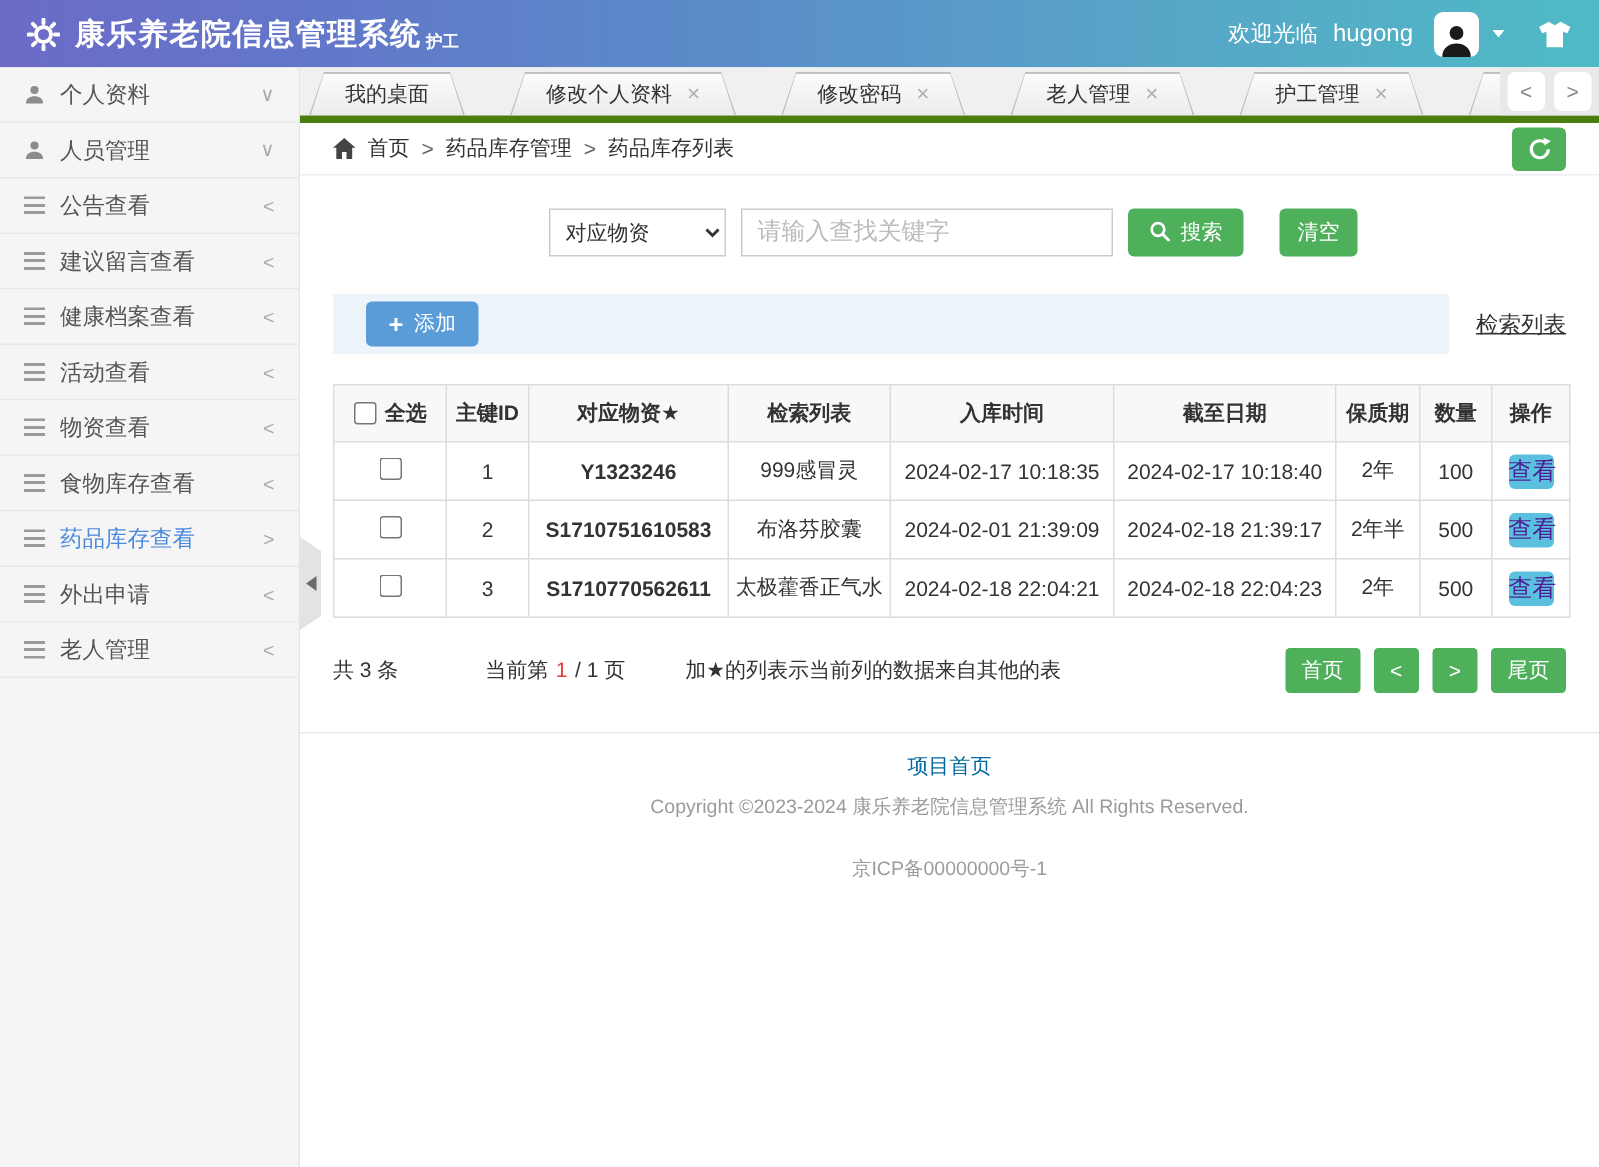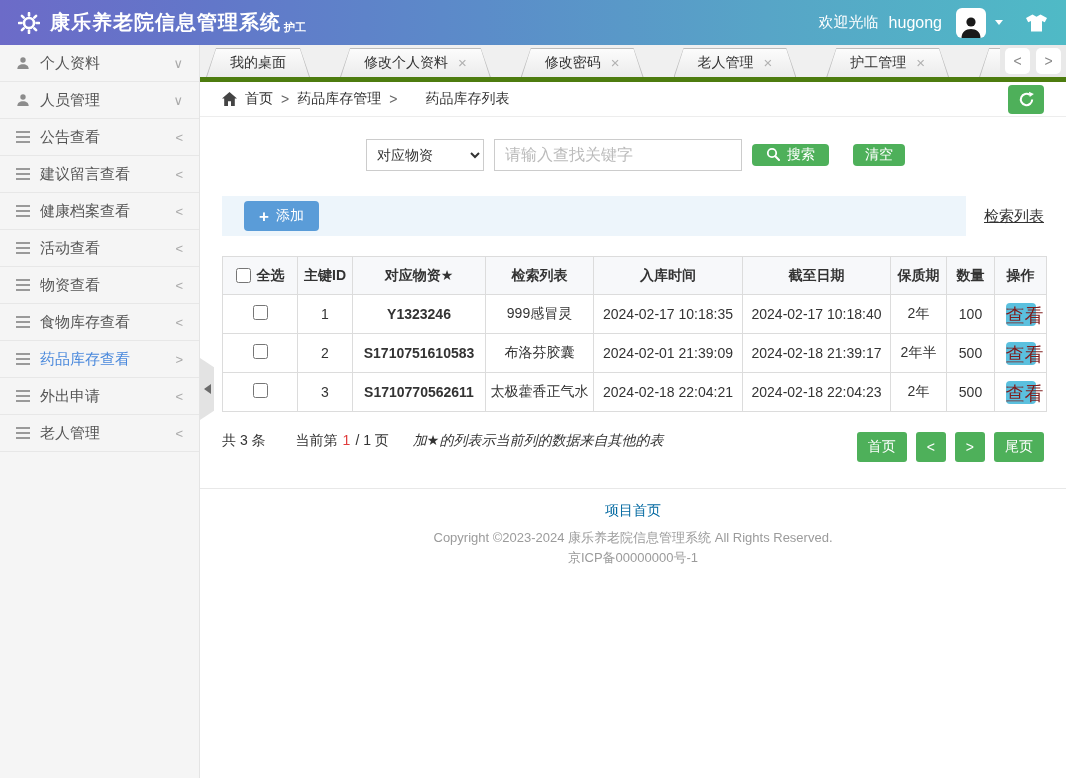--- a/index.html
+++ b/index.html
@@ -58,67 +58,67 @@
     display:flex; align-items:center; justify-content:center; gap:6px; z-index:2; }
   .tab-scroll-btn { width:25px; height:26px; background:#fff; border:none; border-radius:5px;
     color:#888; font-size:14px; cursor:pointer; font-family:inherit; }
 
   
   .crumbbar { height:35px; flex:0 0 35px; background:#fff; border-bottom:1px solid #ededed;
     display:flex; align-items:center; gap:8px; padding:0 22px; font-size:14px; position:relative; }
   .home-ic { display:flex; }
   .crumb-link { color:#333; cursor:pointer; }
   .crumb-sep { color:#666; }
-  .crumb-cur { color:#333;margin-left:20px; }
+  .crumb-cur { color:#333; }
   .btn-refresh { position:absolute; right:22px; top:3px; width:36px; height:29px; background:#4eb05a;
     border:none; border-radius:4px; display:flex; align-items:center; justify-content:center; cursor:pointer; }
 
   
   .content { flex:1; background:#fff; overflow:hidden; }
   .search-row { margin:22px 0 0 166px; display:flex; align-items:center; }
   .search-select { width:118px; height:32px; border:1px solid #ccc; font-size:14px; padding:0 6px;
     color:#333; background:#fff; font-family:inherit; }
   .search-input { width:248px; height:32px; border:1px solid #ccc; margin-left:10px; padding:0 10px;
     font-size:16px; font-family:inherit; color:#333; }
   .search-input::placeholder { color:#bbb; }
-  .btn-green { height:22px; background:#4eb05a; color:#fff; border:none; border-radius:4px;
+  .btn-green { height:32px; background:#4eb05a; color:#fff; border:none; border-radius:4px;
     font-size:14px; cursor:pointer; font-family:inherit; }
   .btn-search { margin-left:10px; padding:0 14px; display:flex; align-items:center; gap:7px; }
   .btn-clear { margin-left:24px; padding:0 12px; }
 
   .add-row { margin:25px 22px 0 22px; display:flex; align-items:center; }
   .add-strip { flex:1; background:#edf5fb; padding:5px 0 5px 22px; margin-right:18px; }
   .btn-add { height:30px; padding:0 15px; background:#5a9cd8; color:#fff; border:none; border-radius:4px;
     font-size:14px; display:flex; align-items:center; gap:7px; cursor:pointer; font-family:inherit; }
   .plus { font-size:17px; font-weight:bold; line-height:1; }
   .list-title { font-size:15px; color:#333;text-decoration:underline; }
 
   .stock-table { border-collapse:collapse; table-layout:fixed; width:824px; margin:20px 22px 0; }
   .stock-table th, .stock-table td { border:1px solid #dcdcdc; text-align:center; font-size:14px;
     color:#333; height:38px; overflow:hidden; white-space:nowrap; }
   .stock-table td { height:39px; }
   .stock-table th { background:#f7f8fa; font-weight:bold; }
   .th-select { display:flex; align-items:center; justify-content:center; gap:6px; }
   input[type=checkbox] { width:15px; height:15px; cursor:pointer; }
   .red-id { color:#b22222; font-weight:bold; }
-  .btn-view { width:30px; height:23px; background:#5bc0de; color:#7f1d1d; border:none; border-radius:4px;
-    font-size:19px; cursor:pointer; font-family:inherit; }
-
-  .summary-row { margin:20px 22px 0; display:flex; align-items:flex-start; font-size:14px; color:#333; }
+  .btn-view { width:30px; height:23px; background:#5bc0de; color:#4c1d95; border:none; border-radius:4px;
+    font-size:16px; cursor:pointer; font-family:inherit; }
+
+  .summary-row { margin:20px 22px 0; display:flex; align-items:center; font-size:14px; color:#333;gap:28px; }
   .sum-page { margin-left:30px; display:flex; gap:5px; }
   .page-cur { color:#e03c3c; }
-  .sum-note { margin-left:24px;font-style:italic; }
+  .sum-note { margin-left:12px; }
   .pager { margin-left:auto; display:flex; gap:9px; }
   .pager .btn-green { height:30px; min-width:30px; padding:0 11px; border-radius:3px; }
 
   .footer-divider { margin-top:26px; border-top:1px solid #e8e8e8; }
   .page-footer { margin-top:13px; text-align:center; color:#9b9b9b; }
   .footer-link { font-size:14px; color:#0369a1; cursor:pointer; }
   .footer-copy { font-size:13px; margin-top:9px; }
-  .footer-icp { font-size:13px; margin-top:2px; }
+  .footer-icp { font-size:13px; margin-top:23px; }
 </style>
 </head>
 <body>
 
 <div class="app">
 
   <header class="app-header">
     <span class="logo">
       <svg width="22" height="22" viewBox="0 0 22 22">
         <g stroke="#fff" stroke-width="2.6" stroke-linecap="round">

